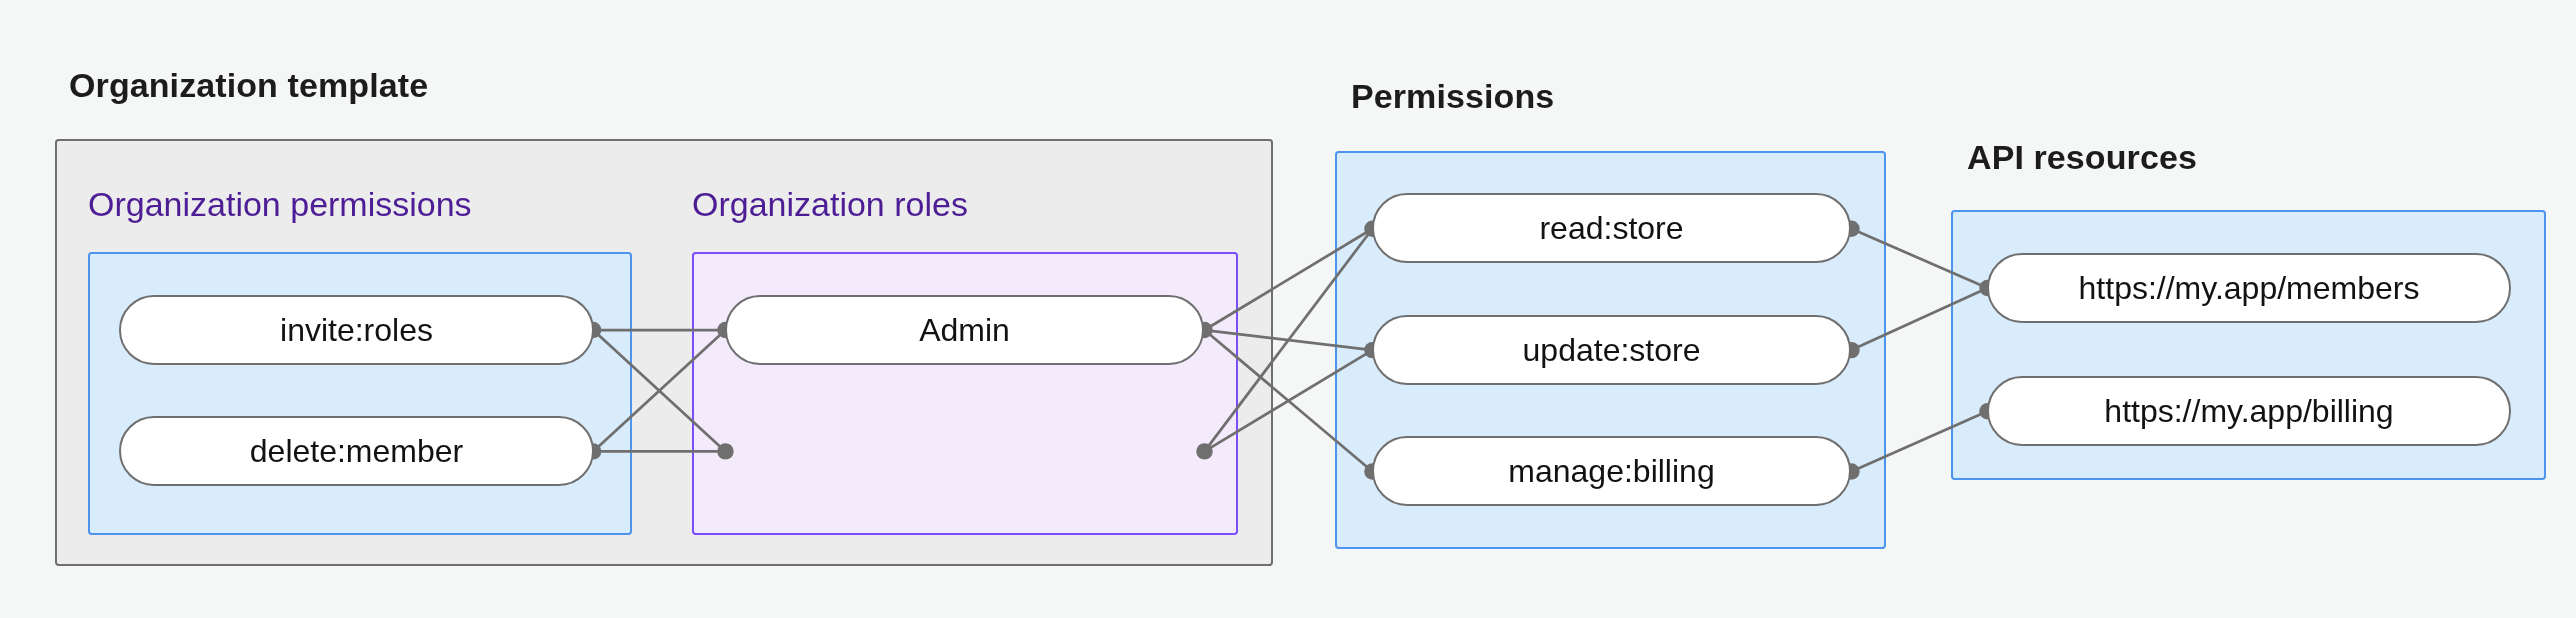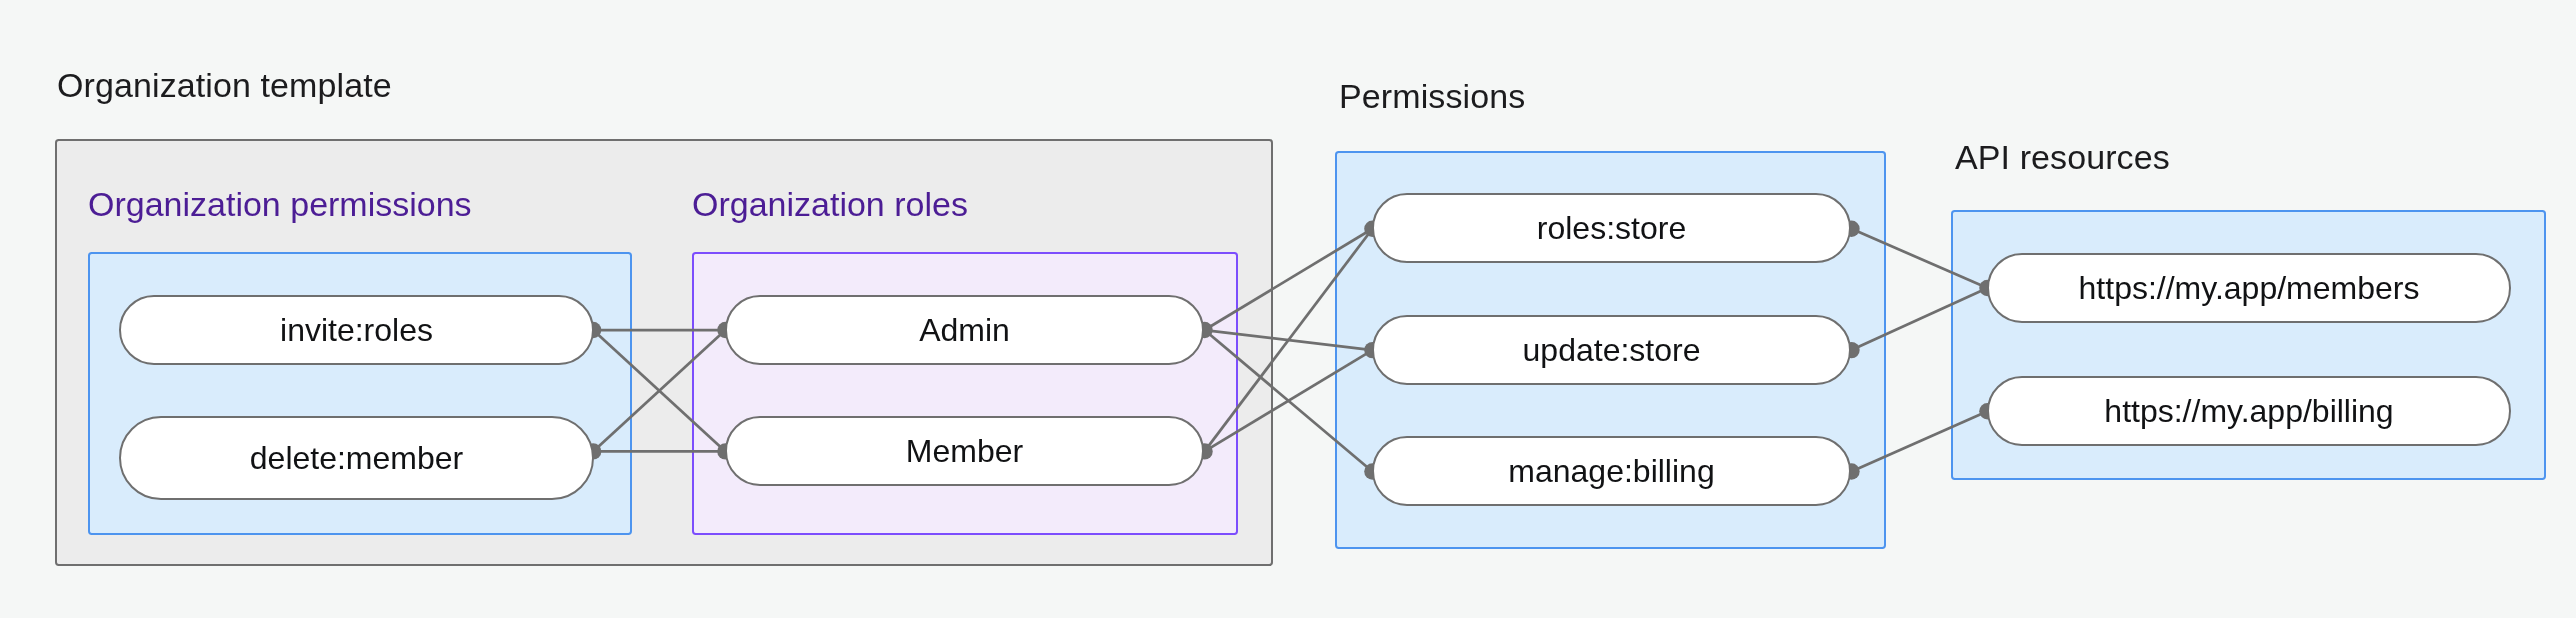--- a/index.html
+++ b/index.html
@@ -17,24 +17,25 @@
     height: 619px;
     background: #f5f7f6;
     overflow: hidden;
   }
 
   
   .group-title {
     position: absolute;
     font-size: 34px;
     color: #1c1c1e;
-    font-weight: 400;
+    font-weight: 700;
     letter-spacing: 0.1px;
     white-space: nowrap;
     line-height: 1;
+    margin-left: 12px;
   }
   .sub-title {
     position: absolute;
     font-size: 34px;
     color: #4c1d95;
     font-weight: 400;
     white-space: nowrap;
     line-height: 1;
   }
 
@@ -139,27 +140,26 @@
       <circle cx="1320" cy="494.5" r="9"></circle>
       <circle cx="2029" cy="250.5" r="9"></circle>
       <circle cx="2178" cy="315.5" r="9"></circle>
       <circle cx="2029" cy="383.5" r="9"></circle>
       <circle cx="2029" cy="516.5" r="9"></circle>
       <circle cx="2178" cy="450.5" r="9"></circle>
     </svg>
 
   <div class="pill" id="pill-invite-member" style="left: 119px; top: 295px; width: 475px; height: 70px;">invite:roles</div>
 
-  <div class="pill" id="pill-delete-member" style="left: 119px; top: 416px; width: 475px; height: 84px;">delete:member</div>
+  <div class="pill" id="pill-delete-member" style="left: 119px; top: 416px; width: 475px; height: 70px;">delete:member</div>
 
   <div class="pill" id="pill-admin" style="left: 725px; top: 295px; width: 479px; height: 70px;">Admin</div>
 
-  <div class="pill" id="pill-member" style="left: 725px; top: 416px; width: 479px; height: 70px;">Member</div>
 
-  <div class="pill" id="pill-read-store" style="left: 1372px; top: 193px; width: 479px; height: 70px;">roles:store</div>
+  <div class="pill" id="pill-read-store" style="left: 1372px; top: 193px; width: 479px; height: 70px;">read:store</div>
 
   <div class="pill" id="pill-update-store" style="left: 1372px; top: 315px; width: 479px; height: 70px;">update:store</div>
 
   <div class="pill" id="pill-members-url" style="left: 1987px; top: 253px; width: 524px; height: 70px;">https://my.app/members</div>
 
   <div class="pill" id="pill-manage-billing" style="left: 1372px; top: 436px; width: 479px; height: 70px;">manage:billing</div>
 
   <div class="pill" id="pill-billing-url" style="left: 1987px; top: 376px; width: 524px; height: 70px;">https://my.app/billing</div>
 
 </div>

